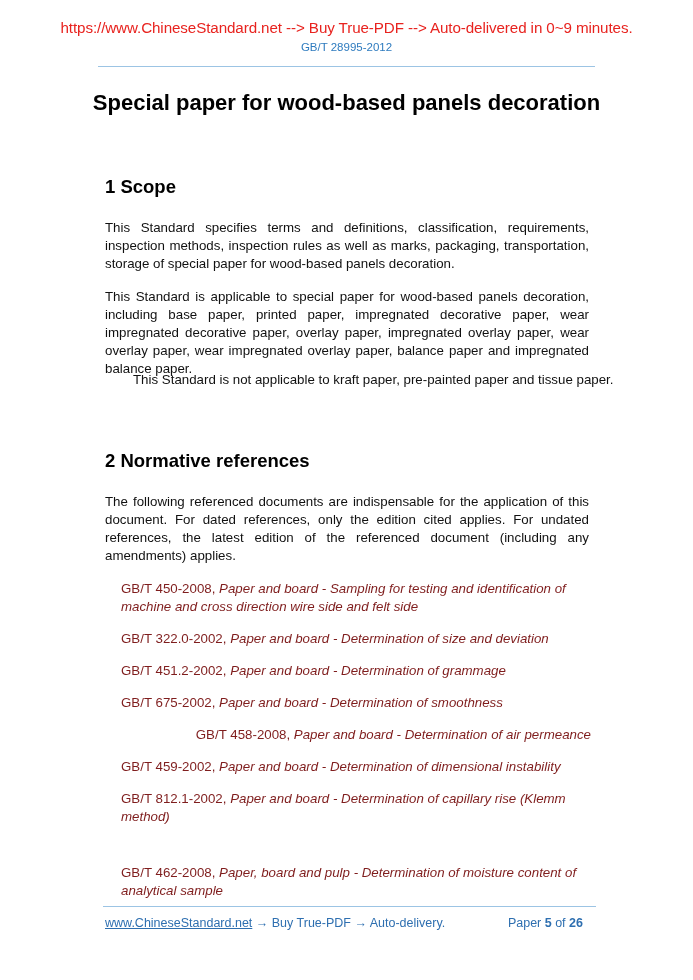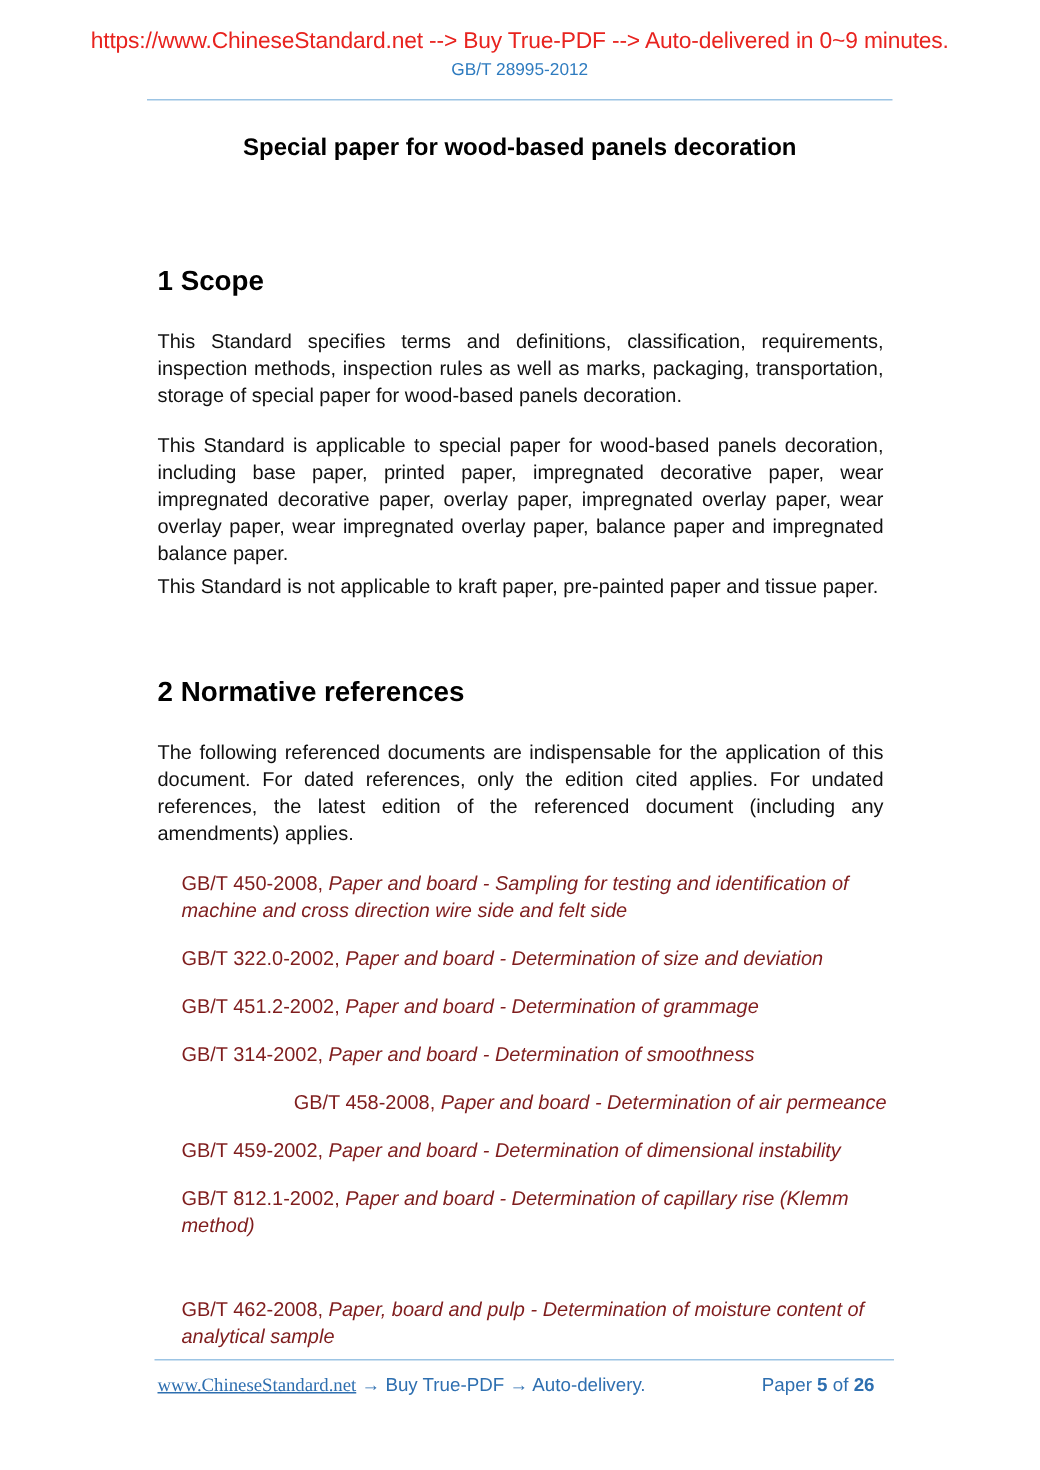--- a/index.html
+++ b/index.html
@@ -4,63 +4,63 @@
 <style>
   html, body { margin: 0; padding: 0; background: #ffffff; }
   body { width: 693px; height: 980px; position: relative; overflow: hidden;
          font-family: "Liberation Sans", sans-serif; color: #000; }
   .banner { position: absolute; top: 19px; left: 0; width: 693px; text-align: center;
             color: #e8231f; font-size: 15.2px; letter-spacing: -0.1px; }
   .std-code { position: absolute; top: 41px; left: 0; width: 693px; text-align: center;
               color: #2e7bbf; font-size: 11.5px; }
   .rule-top { position: absolute; top: 66px; left: 98px; width: 497px; height: 1px; background: #9cc4e4; }
   .doc-title { position: absolute; top: 90px; left: 0; width: 693px; text-align: center;
-               font-size: 16px; font-weight: bold; }
+               font-size: 22px; font-weight: bold; }
   .h1 { position: absolute; left: 105px; font-size: 18.5px; font-weight: bold; }
   .para { position: absolute; left: 105px; width: 484px; font-size: 13.3px; line-height: 18px;
           text-align: justify; color: #111; }
   .ref { position: absolute; left: 121px; width: 470px; font-size: 13.3px; line-height: 18px; color: #7f1d1d; }
   .ref i { font-style: italic; }
   .rule-bot { position: absolute; top: 906px; left: 103px; width: 493px; height: 1px; background: #9cc4e4; }
   .footer { position: absolute; top: 916px; left: 105px; width: 484px; font-size: 12.5px; color: #2e6fb0; }
-  .footer .link { text-decoration: underline; color: #2e6fb0; font-family: Liberation Serif, serif; }
+  .footer .link { text-decoration: underline; color: #2e6fb0; }
   .footer .pager { position: absolute; right: 6px; top: 0; }
   .footer .pager b { font-weight: bold; }
 </style>
 </head>
 <body>
 
 <div class="banner">https://www.ChineseStandard.net --&gt; Buy True-PDF --&gt; Auto-delivered in 0~9 minutes.</div>
 <div class="std-code">GB/T 28995-2012</div>
 <div class="rule-top"></div>
 
 <div class="doc-title">Special paper for wood-based panels decoration</div>
 
 <div class="h1" style="top:176px;">1 Scope</div>
 <div class="para" style="top:219px;">This Standard specifies terms and definitions, classification, requirements, inspection methods, inspection rules as well as marks, packaging, transportation, storage of special paper for wood-based panels decoration.</div>
 <div class="para" style="top:288px;">This Standard is applicable to special paper for wood-based panels decoration, including base paper, printed paper, impregnated decorative paper, wear impregnated decorative paper, overlay paper, impregnated overlay paper, wear overlay paper, wear impregnated overlay paper, balance paper and impregnated balance paper.</div>
-<div class="para" style="top:382px;">This Standard is not applicable to kraft paper, pre-painted paper and tissue paper.</div>
+<div class="para" style="top:371px;margin-left:28px;">This Standard is not applicable to kraft paper, pre-painted paper and tissue paper.</div>
 
 <div class="h1" style="top:450px;">2 Normative references</div>
 <div class="para" style="top:493px;">The following referenced documents are indispensable for the application of this document. For dated references, only the edition cited applies. For undated references, the latest edition of the referenced document (including any amendments) applies.</div>
 
 <div class="ref" style="top:580px;">
   <span>GB/T 450-2008,</span>
   <i>Paper and board - Sampling for testing and identification of machine and cross direction wire side and felt side</i>
 </div>
 <div class="ref" style="top:630px;">
   <span>GB/T 322.0-2002,</span>
   <i>Paper and board - Determination of size and deviation</i>
 </div>
 <div class="ref" style="top:662px;">
   <span>GB/T 451.2-2002,</span>
   <i>Paper and board - Determination of grammage</i>
 </div>
 <div class="ref" style="top:694px;">
-  <span>GB/T 314-2002,</span>
+  <span>GB/T 675-2002,</span>
   <i>Paper and board - Determination of smoothness</i>
 </div>
 <div class="ref" style="top:726px;text-align:right;">
   <span>GB/T 458-2008,</span>
   <i>Paper and board - Determination of air permeance</i>
 </div>
 <div class="ref" style="top:758px;">
   <span>GB/T 459-2002,</span>
   <i>Paper and board - Determination of dimensional instability</i>
 </div>

